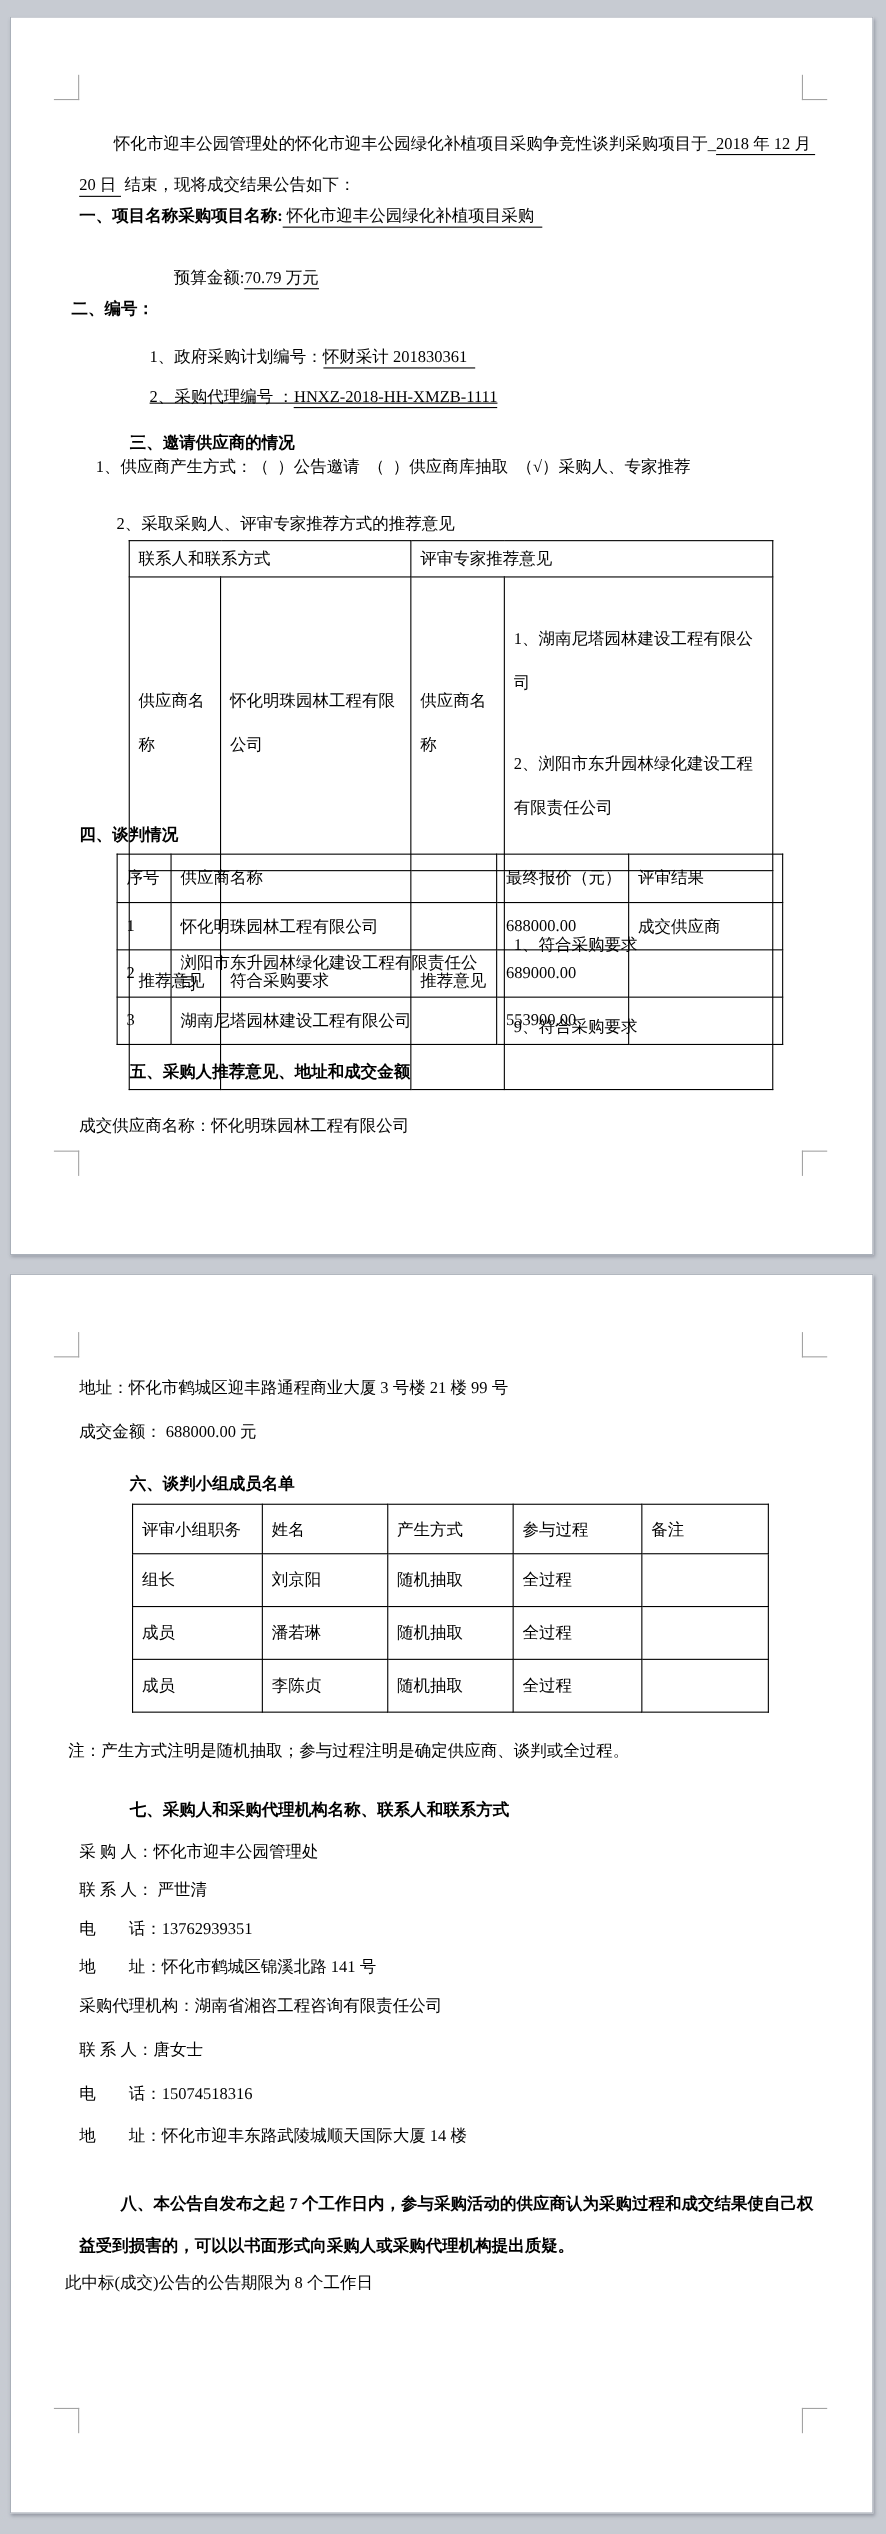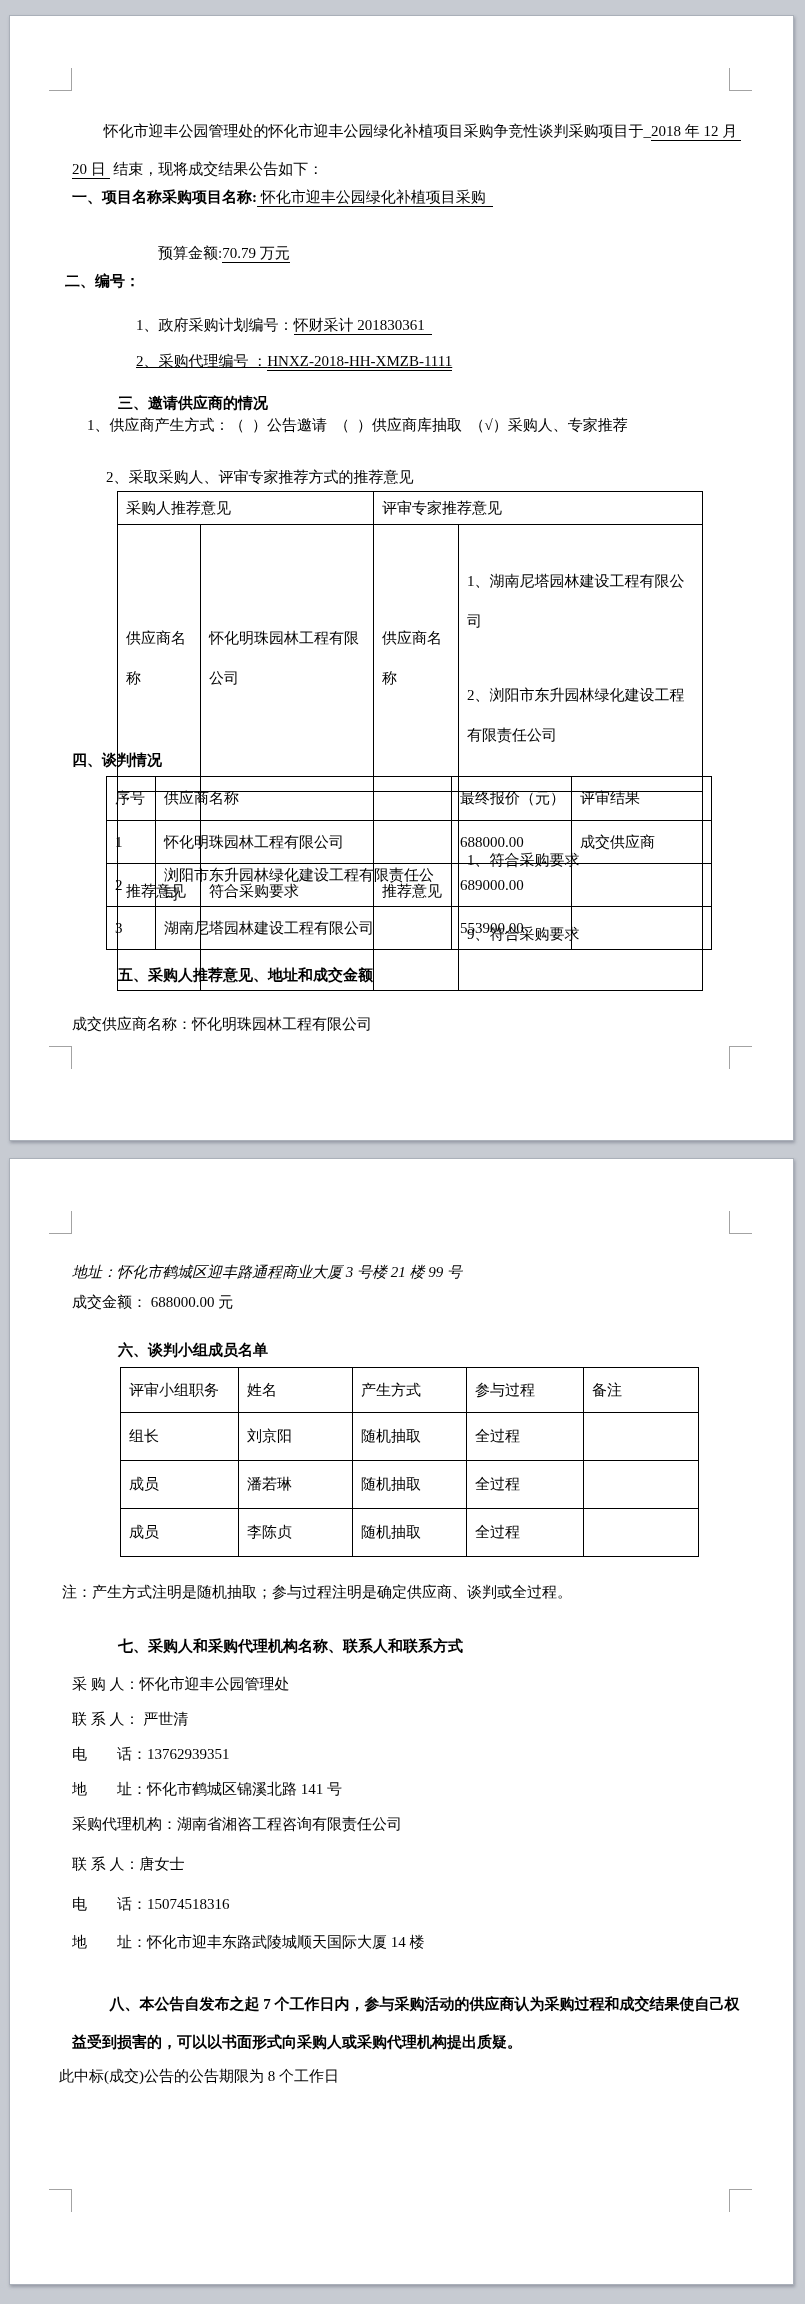--- a/index.html
+++ b/index.html
@@ -62,21 +62,21 @@
 
   <div class="abs txt b" style="top:378px;left:108px;">三、邀请供应商的情况</div>
 
   <div class="abs txt" style="top:400px;left:77px;">1、供应商产生方式：（  ）公告邀请  （  ）供应商库抽取  （√）采购人、专家推荐</div>
 
   <div class="abs txt" style="top:452px;left:96px;">2、采取采购人、评审专家推荐方式的推荐意见</div>
 
   <table class="abs" style="top:475px;left:107px;width:585px;">
     <colgroup><col style="width:83px"><col style="width:173px"><col style="width:85px"><col style="width:244px"></colgroup>
     <tbody><tr style="height:33px;">
-      <td colspan="2">采购人推荐意见</td>
+      <td colspan="2">联系人和联系方式</td>
       <td colspan="2">评审专家推荐意见</td>
     </tr>
     <tr style="height:102px;">
       <td style="line-height:40px;">供应商名称</td>
       <td style="line-height:40px;">怀化明珠园林工程有限公司</td>
       <td style="line-height:40px;">供应商名称</td>
       <td class="gap-lines">
         <div>1、湖南尼塔园林建设工程有限公司</div>
         <div>2、浏阳市东升园林绿化建设工程有限责任公司</div>
       </td>
@@ -126,21 +126,21 @@
 
   <div class="abs txt" style="top:999px;left:62px;">成交供应商名称：怀化明珠园林工程有限公司</div>
 </div>
 
 <div class="page" id="page2">
   <div class="mark tl mtop mleft"></div>
   <div class="mark tr mtop mright"></div>
   <div class="mark bl mbot mleft"></div>
   <div class="mark br mbot mright"></div>
 
-  <div class="abs txt" style="top:104px;left:62px;font-style:italic;">地址：怀化市鹤城区迎丰路通程商业大厦 3 号楼 21 楼 99 号</div>
+  <div class="abs txt" style="top:94px;left:62px;">地址：怀化市鹤城区迎丰路通程商业大厦 3 号楼 21 楼 99 号</div>
 
   <div class="abs txt" style="top:134px;left:62px;">成交金额： 688000.00 元</div>
 
   <div class="abs txt b" style="top:182px;left:108px;">六、谈判小组成员名单</div>
 
   <table class="abs" style="top:208px;left:110px;width:578px;">
     <colgroup><col style="width:118px"><col style="width:114px"><col style="width:114px"><col style="width:117px"><col style="width:115px"></colgroup>
     <tbody><tr style="height:45px;margin-left:44px;">
       <td>评审小组职务</td>
       <td>姓名</td>

